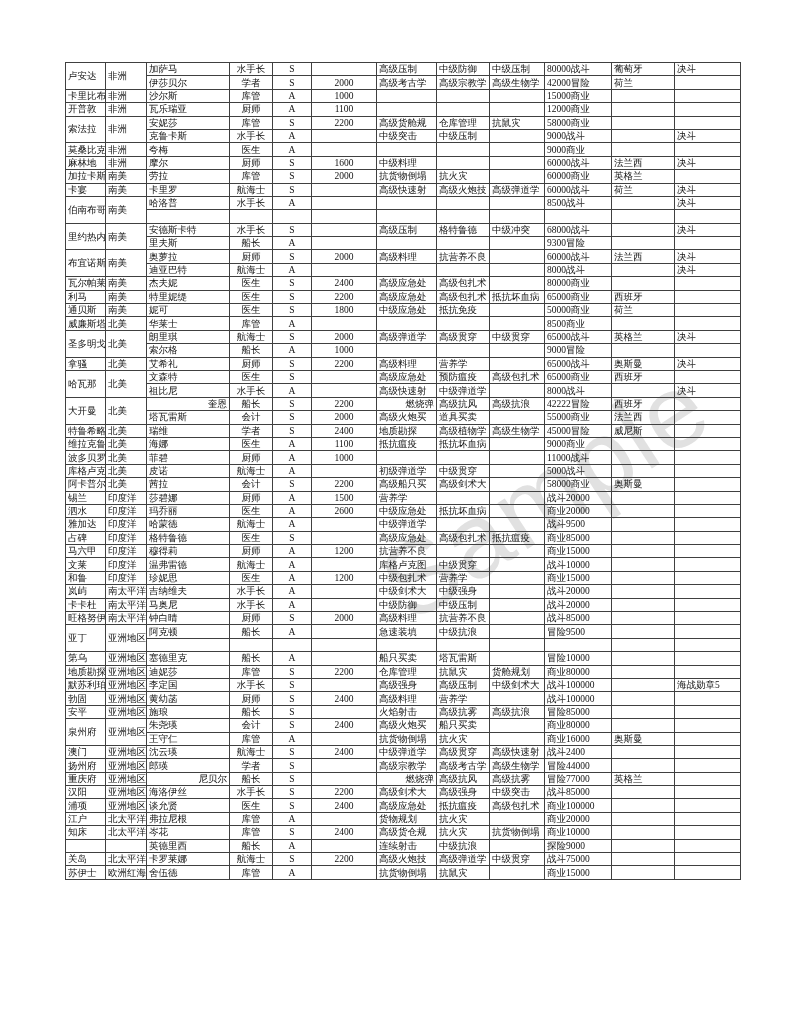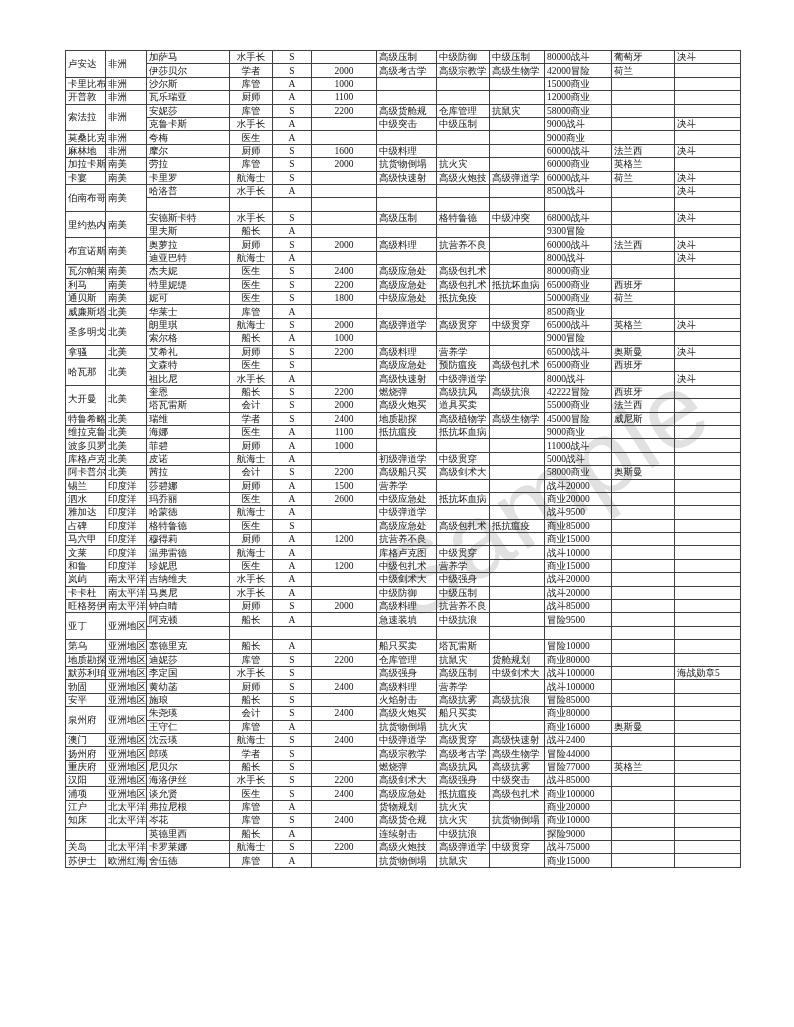--- a/index.html
+++ b/index.html
@@ -8,31 +8,31 @@
     font-family:"Liberation Serif","DejaVu Serif",serif;color:#111;
   }
   .watermark{
     position:absolute;left:335px;top:378px;width:420px;height:235px;z-index:0;
     display:flex;align-items:center;justify-content:center;
     font-size:104px;color:#c9c9c9;opacity:0.55;letter-spacing:2px;
     transform:rotate(-33deg);pointer-events:none;
     font-family:"Liberation Sans","DejaVu Sans",sans-serif;
   }
   table.crew{
-    position:absolute;left:65px;top:50px;width:675px;z-index:1;
+    position:absolute;left:65px;top:62px;width:675px;z-index:1;
     border-collapse:collapse;table-layout:fixed;
   }
   table.crew td{
     border:1px solid #404040;height:12.4px;padding:0 2px;
     font-size:9.5px;line-height:12px;white-space:nowrap;overflow:hidden;
     background:transparent;vertical-align:middle;
   }
   td.col-j,td.col-g,td.col-f{text-align:center;}
   td.col-c,td.col-r,td.col-n,td.col-s1,td.col-s2,td.col-s3,td.col-p,td.col-na,td.col-x{text-align:left;}
-  td.hl{background:#f9d0ae;}
+  td.hl{background:#f9d0ae;text-align:right;}
 </style>
 </head>
 <body>
 
 <div class="watermark">Sample</div>
 
 <table class="crew">
   <colgroup>
     <col style="width:40px">
       <col style="width:41px">

